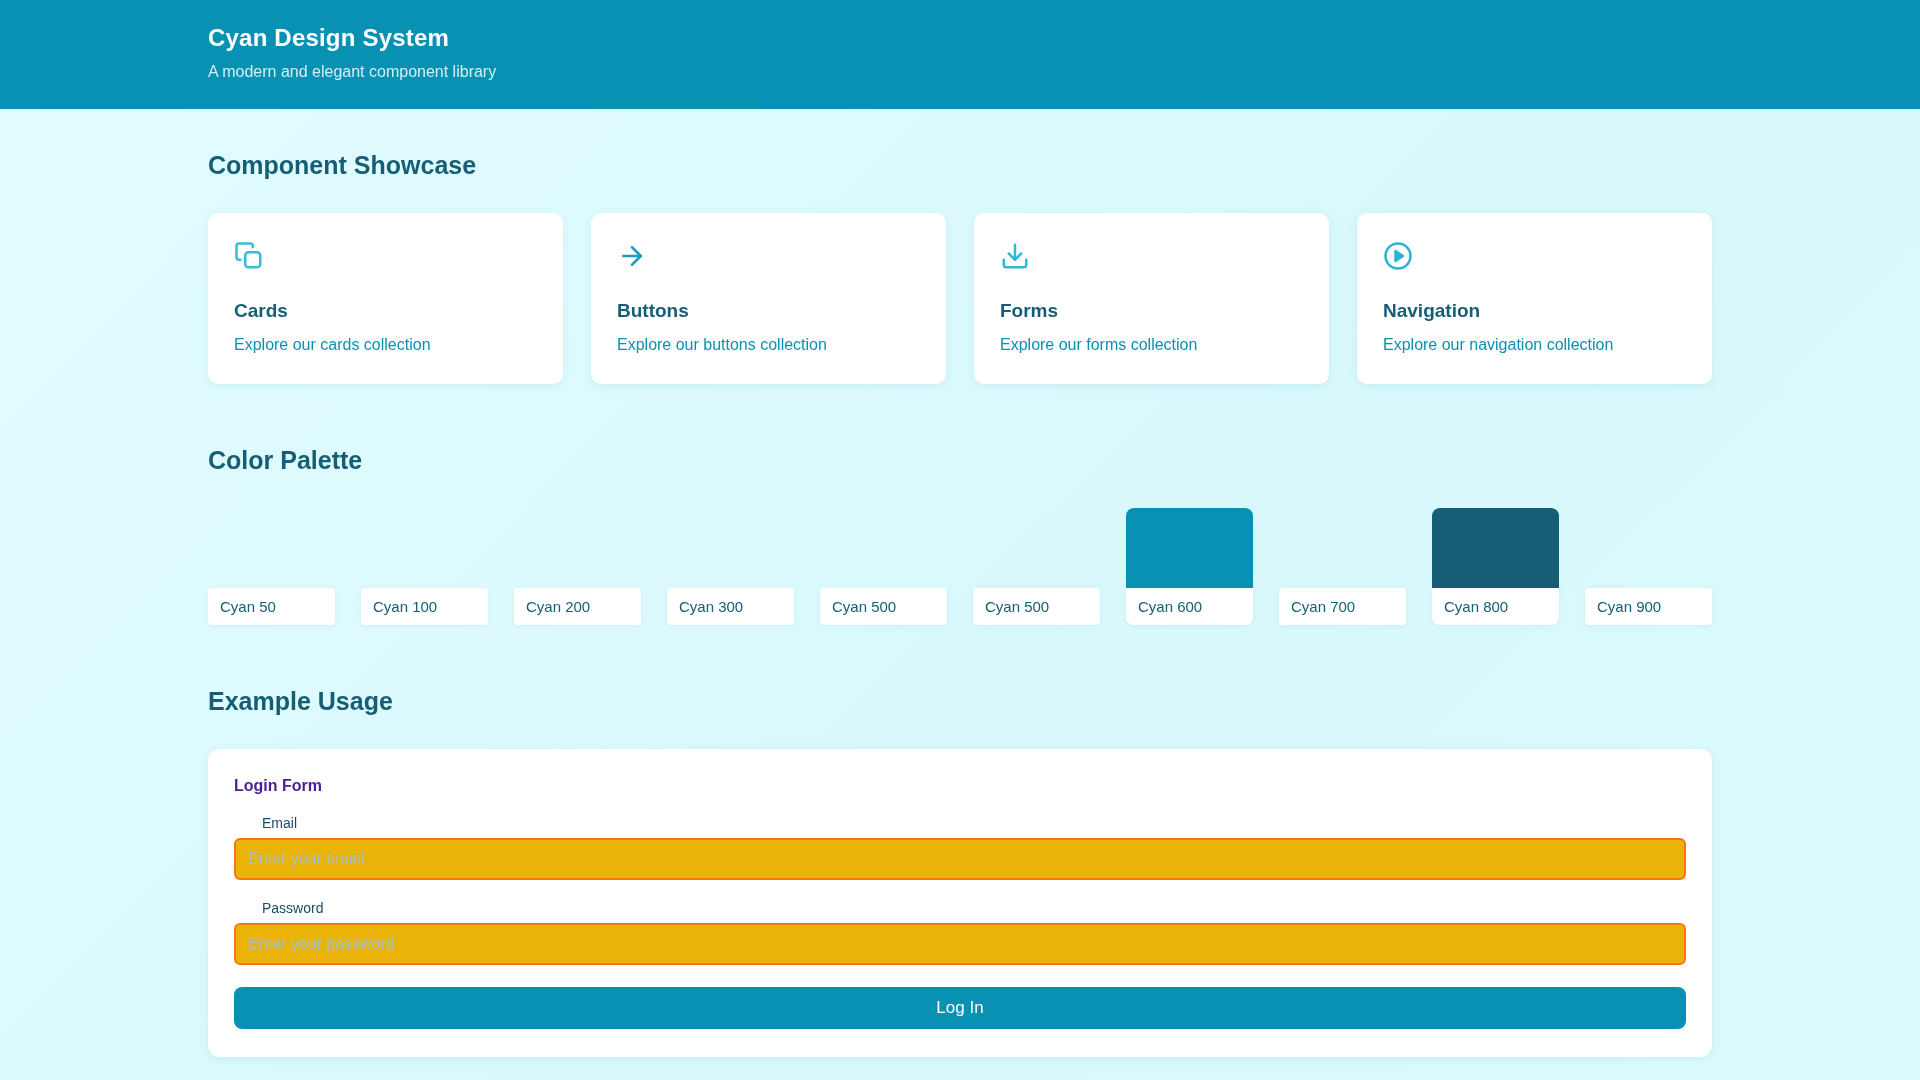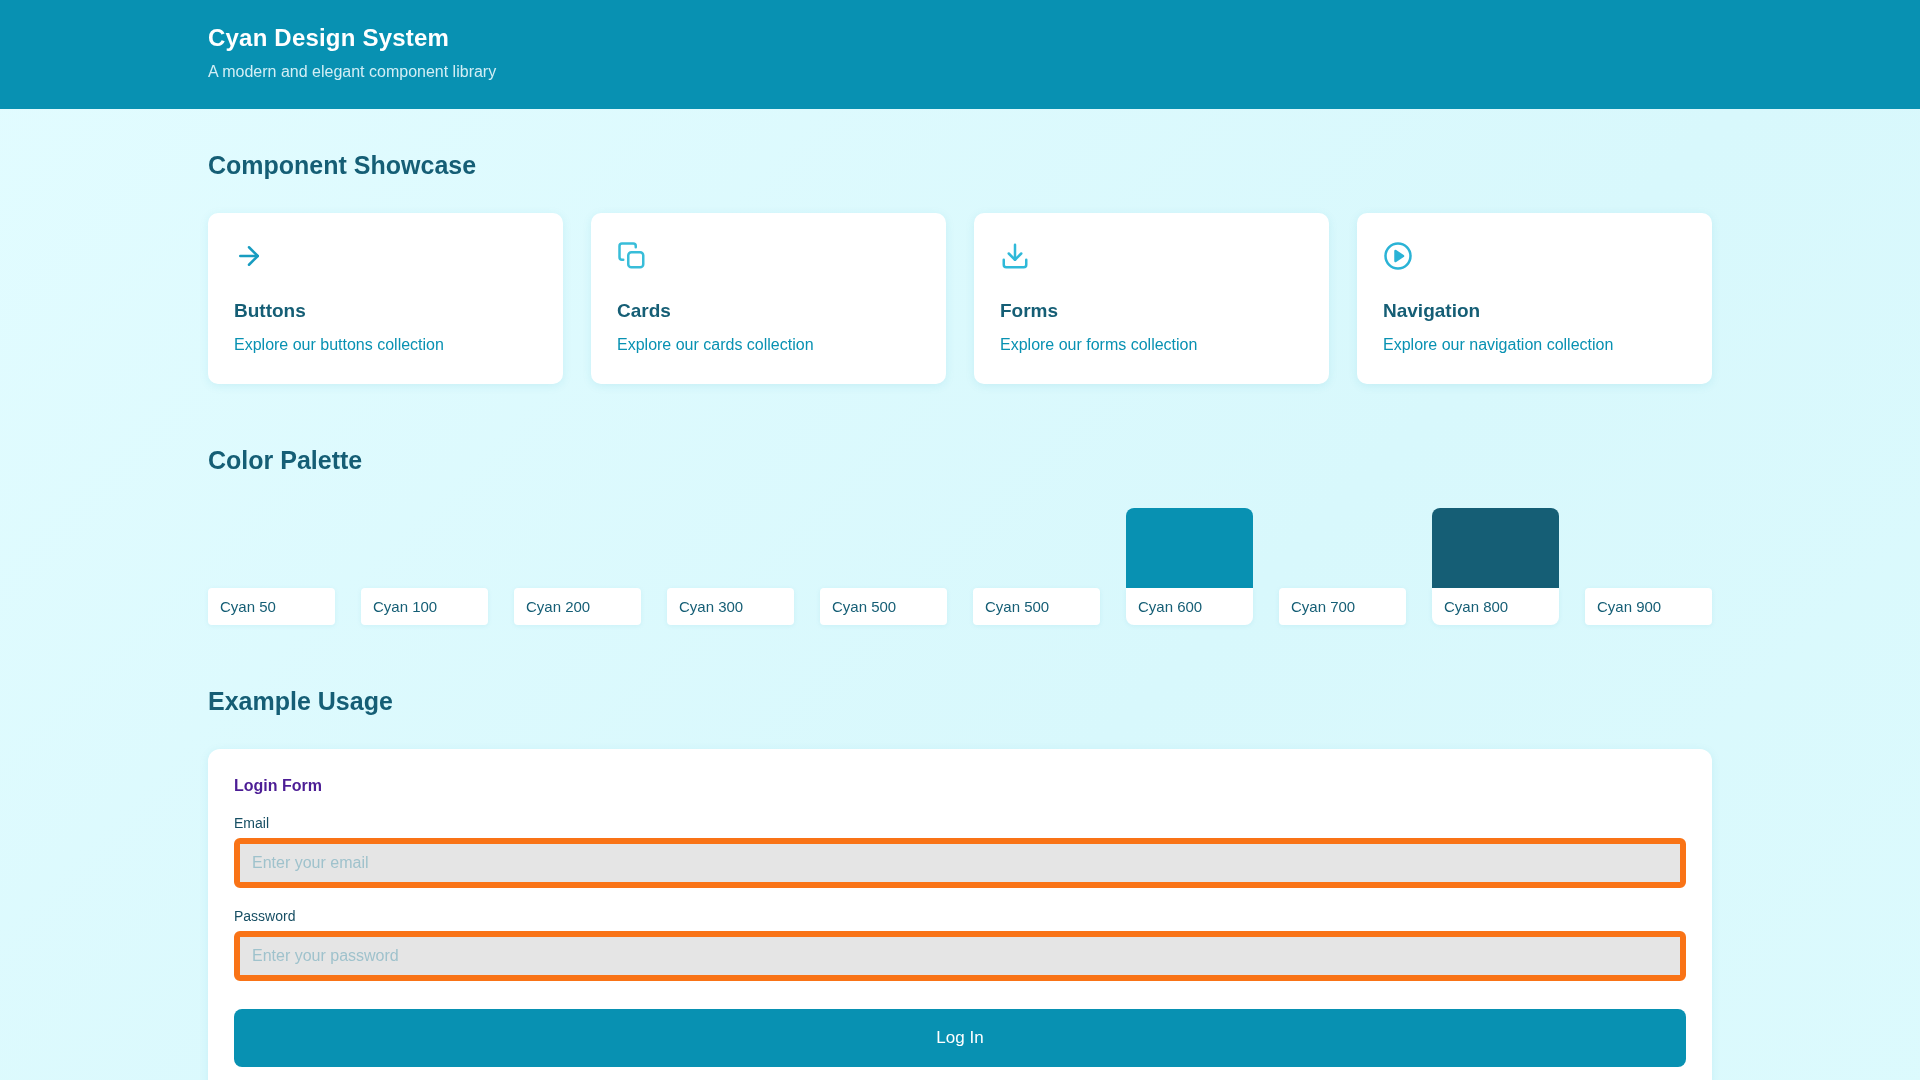--- a/index.html
+++ b/index.html
@@ -53,57 +53,57 @@
   }
   .palette-card.empty .swatch-label { border-radius: 4px; }
 
   
   .login-card {
     background: #ffffff; border-radius: 12px; padding: 28px 26px;
     box-shadow: 0 2px 10px rgba(8,145,178,0.10);
     margin-top: 33px; margin-bottom: 60px;
   }
   .form-title { font-size: 16px; font-weight: bold; color: #4c1d95; }
-  .field-label { display: block; font-size: 14px; color: #164e63; margin-top: 20px; margin-bottom: 7px; }
+  .field-label { display: block; font-size: 14px; color: #164e63; margin-top: 20px; margin-bottom: 7px; margin-left: 28px; }
   .text-input {
     width: 100%; padding: 10px 12px; font-size: 16px;
     font-family: "Liberation Sans", "DejaVu Sans", sans-serif;
-    border: 6px solid #f97316; border-radius: 6px; color: #155e75;
-    background: #e5e5e5; outline: none;
+    border: 2px solid #f97316; border-radius: 6px; color: #155e75;
+    background: #eab308; outline: none;
   }
   .text-input::placeholder { color: #9fc2cc; }
   .login-button {
-    display: block; width: 100%; margin-top: 28px;
+    display: block; width: 100%; margin-top: 22px;
     background: #0891b2; color: #ffffff; border: none; border-radius: 8px;
-    padding: 19px 0; font-size: 17px; cursor: pointer;
+    padding: 11px 0; font-size: 17px; cursor: pointer;
     font-family: "Liberation Sans", "DejaVu Sans", sans-serif;
   }
 </style>
 </head>
 <body>
 
 <header class="app-header">
   <div class="container">
     <h1>Cyan Design System</h1>
     <p>A modern and elegant component library</p>
   </div>
 </header>
 
 <main class="container">
 
   <h2 class="section-heading sh-1">Component Showcase</h2>
   <div class="showcase-grid">
+      <div class="card"><span class="card-icon" style="color:#38bdd9"><svg viewBox="0 0 24 24" fill="none" stroke="currentColor" stroke-width="2" stroke-linecap="round" stroke-linejoin="round">
+            <rect x="9" y="9" width="12" height="12" rx="2.5"></rect>
+            <path d="M5 15H4a2 2 0 0 1-2-2V4a2 2 0 0 1 2-2h9a2 2 0 0 1 2 2v1"></path>
+          </svg></span><h3 class="card-title">Cards</h3><p class="card-desc">Explore our cards collection</p></div>
       <div class="card"><span class="card-icon" style="color:#189cc0"><svg viewBox="0 0 24 24" fill="none" stroke="currentColor" stroke-width="2" stroke-linecap="round" stroke-linejoin="round">
             <path d="M5 12h14"></path>
             <path d="m12 5 7 7-7 7"></path>
           </svg></span><h3 class="card-title">Buttons</h3><p class="card-desc">Explore our buttons collection</p></div>
-      <div class="card"><span class="card-icon" style="color:#38bdd9"><svg viewBox="0 0 24 24" fill="none" stroke="currentColor" stroke-width="2" stroke-linecap="round" stroke-linejoin="round">
-            <rect x="9" y="9" width="12" height="12" rx="2.5"></rect>
-            <path d="M5 15H4a2 2 0 0 1-2-2V4a2 2 0 0 1 2-2h9a2 2 0 0 1 2 2v1"></path>
-          </svg></span><h3 class="card-title">Cards</h3><p class="card-desc">Explore our cards collection</p></div>
       <div class="card"><span class="card-icon" style="color:#2fb9d9"><svg viewBox="0 0 24 24" fill="none" stroke="currentColor" stroke-width="2" stroke-linecap="round" stroke-linejoin="round">
             <path d="M21 15v4a2 2 0 0 1-2 2H5a2 2 0 0 1-2-2v-4"></path>
             <polyline points="7 10 12 15 17 10"></polyline>
             <line x1="12" y1="15" x2="12" y2="3"></line>
           </svg></span><h3 class="card-title">Forms</h3><p class="card-desc">Explore our forms collection</p></div>
       <div class="card"><span class="card-icon" style="color:#2ab3d6"><svg viewBox="0 0 24 24" fill="none" stroke="currentColor" stroke-width="2" stroke-linecap="round" stroke-linejoin="round">
             <circle cx="12" cy="12" r="10"></circle>
             <polygon points="10 8 16 12 10 16 10 8" fill="currentColor" stroke-linejoin="round"></polygon>
           </svg></span><h3 class="card-title">Navigation</h3><p class="card-desc">Explore our navigation collection</p></div>
     </div>

